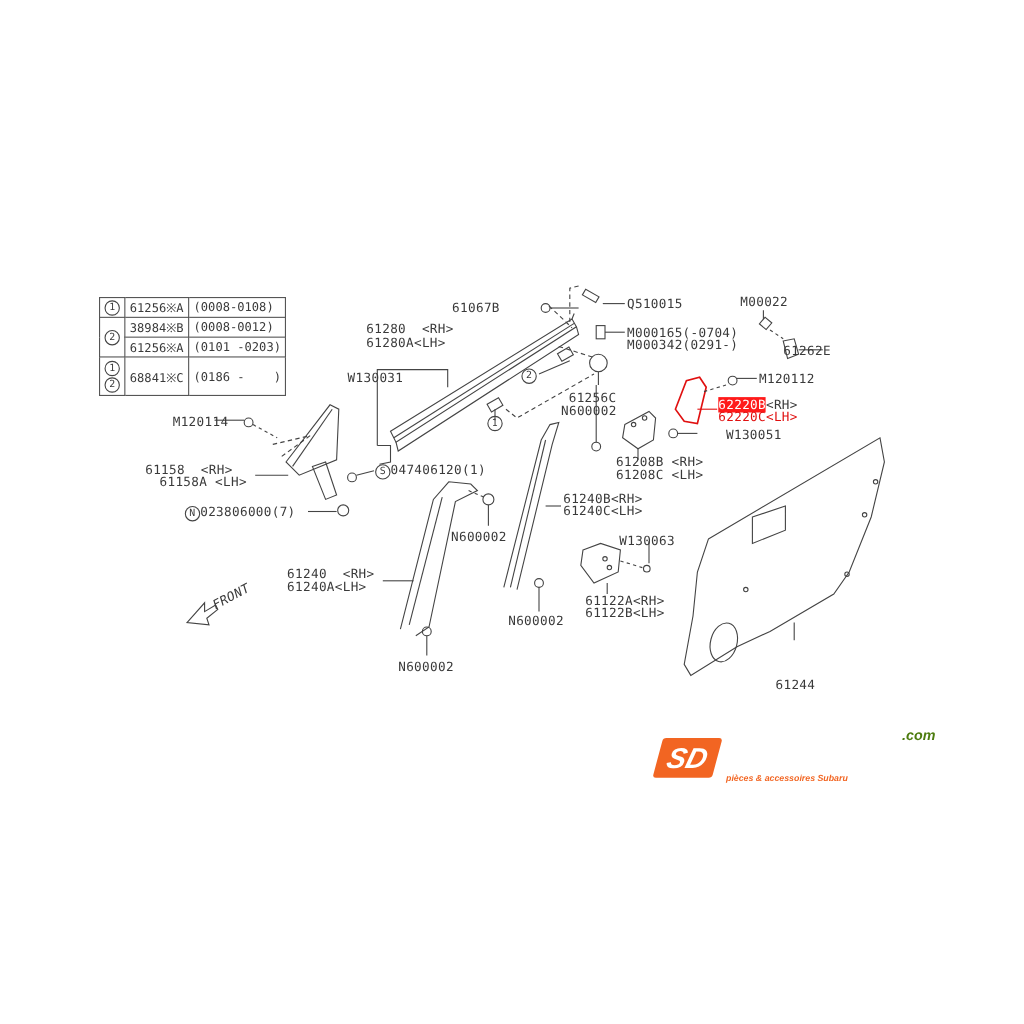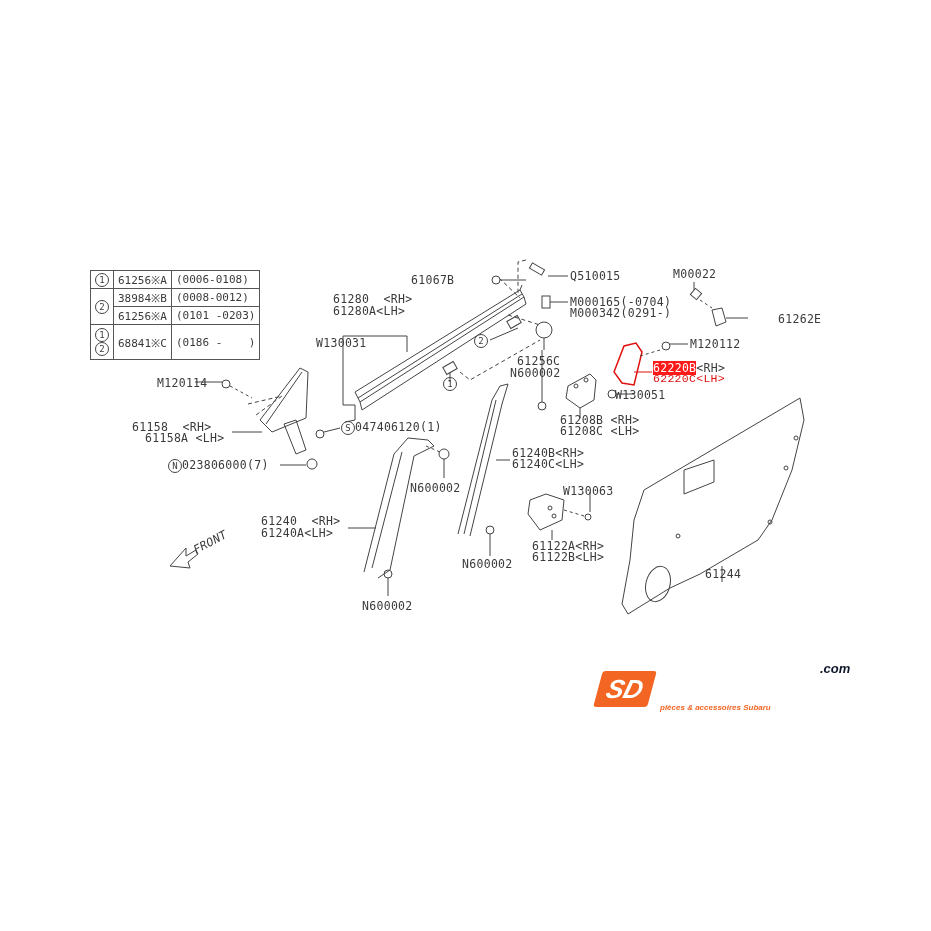--- a/index.html
+++ b/index.html
@@ -1,27 +1,27 @@
 <!DOCTYPE html>
 <html><head>
 <meta charset="utf-8">
 <style>
   html,body{margin:0;padding:0;background:#fff;}
   body{width:931px;height:931px;position:relative;overflow:hidden;font-family:"DejaVu Sans Mono","Liberation Mono",monospace;color:#333;}
   svg.art{position:absolute;left:0;top:0;}
   .lbl{position:absolute;font-size:11.5px;line-height:12px;white-space:pre;color:#3a3a3a;letter-spacing:0.3px;}
   .hl{background:#ff1a1a;color:#fff;}
-  .red{color:#e01010;font-family:Liberation Mono, monospace;}
+  .red{color:#e01010;}
   table.ref{position:absolute;left:90px;top:270px;border-collapse:collapse;font-size:11px;color:#3a3a3a;}
   table.ref td{border:1px solid #555;padding:1px 4px;height:14px;white-space:pre;}
   .circ{display:inline-block;width:12px;height:12px;border:1px solid #444;border-radius:50%;text-align:center;font-size:9px;line-height:12px;}
   .logo{position:absolute;left:598px;top:665px;width:260px;height:50px;}
   .logo .mark{position:absolute;left:0;top:6px;width:54px;height:36px;background:#f26522;transform:skewX(-15deg);border-radius:3px;color:#fff;font:bold italic 26px "Liberation Sans",sans-serif;text-align:center;line-height:36px;}
   .logo .brand{position:absolute;left:60px;top:2px;font:bold italic 34px "Liberation Sans",sans-serif;color:#9a9a9a;letter-spacing:-1px;text-shadow:1px 1px 0 #555;}
-  .logo .com{position:absolute;left:222px;top:-4px;font:bold italic 13px "Liberation Sans",sans-serif;color:#0f172a;}
+  .logo .com{position:absolute;left:222px;top:-4px;font:bold italic 13px "Liberation Sans",sans-serif;color:#4d7c0f;}
   .logo .tag{position:absolute;left:62px;top:38px;font:bold italic 8px "Liberation Sans",sans-serif;color:#f26522;}
 </style>
 </head>
 <body>
 
 <svg class="art" width="931" height="931" fill="none" stroke="#444" stroke-width="1">
 
   <g>
     <polygon points="355,392 520,290 524,297 360,402"></polygon>
     <line x1="358" y1="398" x2="522" y2="294"></line>
@@ -120,21 +120,21 @@
   <line x1="722" y1="566" x2="722" y2="582"></line>
 
   <polygon points="170,566 186,548 186,556 196,550 198,554 188,562 190,568" stroke="#444"></polygon>
 </svg>
 
 <table class="ref">
   <tbody>
       <tr>
     <td><span class="circ">1</span></td>
     <td>61256※A</td>
-    <td>(0006-0108)</td>
+    <td>(0008-0108)</td>
   </tr>
   <tr>
     <td rowspan="2"><span class="circ">2</span></td>
     <td>38984※B</td>
     <td>(0008-0012)</td>
   </tr>
   <tr>
     <td>61256※A</td>
     <td>(0101 -0203)</td>
   </tr>
@@ -144,48 +144,48 @@
     <td>(0186 -    )</td>
   </tr>
 </tbody>
   </table>
 
 <div class="lbl" style="left:411px;top:274px">61067B</div>
 <div class="lbl" style="left:570px;top:270px">Q510015</div>
 <div class="lbl" style="left:673px;top:268px">M00022</div>
 <div class="lbl" style="left:570px;top:296px">M000165(-0704)</div>
 <div class="lbl" style="left:570px;top:307px">M000342(0291-)</div>
-<div class="lbl" style="left:778px;top:313px">61262E</div>
+<div class="lbl" style="left:712px;top:313px">61262E</div>
 <div class="lbl" style="left:333px;top:293px">61280  &lt;RH&gt;</div>
 <div class="lbl" style="left:333px;top:305px">61280A&lt;LH&gt;</div>
 <div class="lbl" style="left:316px;top:337px">W130031</div>
 <div class="lbl" style="left:690px;top:338px">M120112</div>
 <div class="lbl" style="left:517px;top:355px">61256C</div>
 <div class="lbl" style="left:510px;top:367px">N600002</div>
 <div class="lbl" style="left:653px;top:362px"><span class="hl">62220B</span><span>&lt;RH&gt;</span></div>
 <div class="lbl red" style="left:653px;top:373px">62220C&lt;LH&gt;</div>
-<div class="lbl" style="left:615px;top:389px">W130051</div>
+<div class="lbl" style="left:660px;top:389px">W130051</div>
 <div class="lbl" style="left:157px;top:377px">M120114</div>
 <div class="lbl" style="left:132px;top:421px">61158  &lt;RH&gt;</div>
 <div class="lbl" style="left:145px;top:432px">61158A &lt;LH&gt;</div>
 <div class="lbl" style="left:341px;top:421px"><span class="circ">S</span><span>047406120(1)</span></div>
 <div class="lbl" style="left:168px;top:459px"><span class="circ">N</span><span>023806000(7)</span></div>
 <div class="lbl" style="left:560px;top:414px">61208B &lt;RH&gt;</div>
 <div class="lbl" style="left:560px;top:425px">61208C &lt;LH&gt;</div>
 <div class="lbl" style="left:512px;top:447px">61240B&lt;RH&gt;</div>
 <div class="lbl" style="left:512px;top:458px">61240C&lt;LH&gt;</div>
 <div class="lbl" style="left:410px;top:482px">N600002</div>
 <div class="lbl" style="left:563px;top:485px">W130063</div>
 <div class="lbl" style="left:261px;top:515px">61240  &lt;RH&gt;</div>
 <div class="lbl" style="left:261px;top:527px">61240A&lt;LH&gt;</div>
 <div class="lbl" style="left:532px;top:540px">61122A&lt;RH&gt;</div>
 <div class="lbl" style="left:532px;top:551px">61122B&lt;LH&gt;</div>
 <div class="lbl" style="left:462px;top:558px">N600002</div>
 <div class="lbl" style="left:362px;top:600px">N600002</div>
-<div class="lbl" style="left:705px;top:568px">61244</div>
+<div class="lbl" style="left:705px;top:616px">61244</div>
 <div class="lbl" style="left:192px;top:536px;transform:rotate(-28deg);font-style:italic">FRONT</div>
 <div class="lbl" style="left:443px;top:377px"><span class="circ">1</span></div>
 <div class="lbl" style="left:474px;top:334px"><span class="circ">2</span></div>
 
 <div class="logo">
   <div class="mark">SD</div>
   <div class="com">.com</div>
   <div class="tag">pièces &amp; accessoires Subaru</div>
 </div>
 

